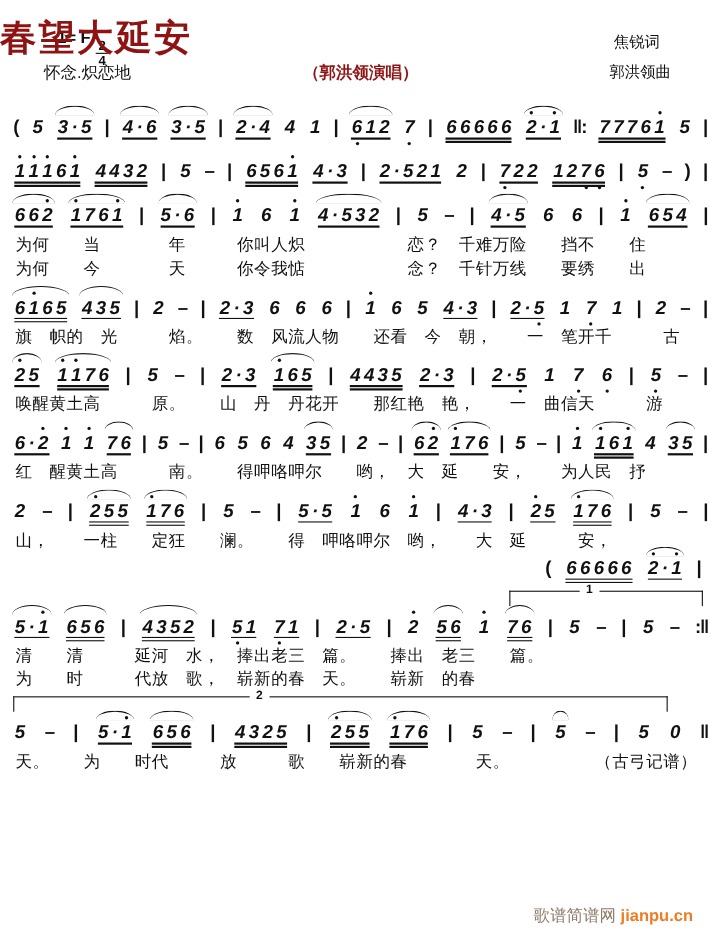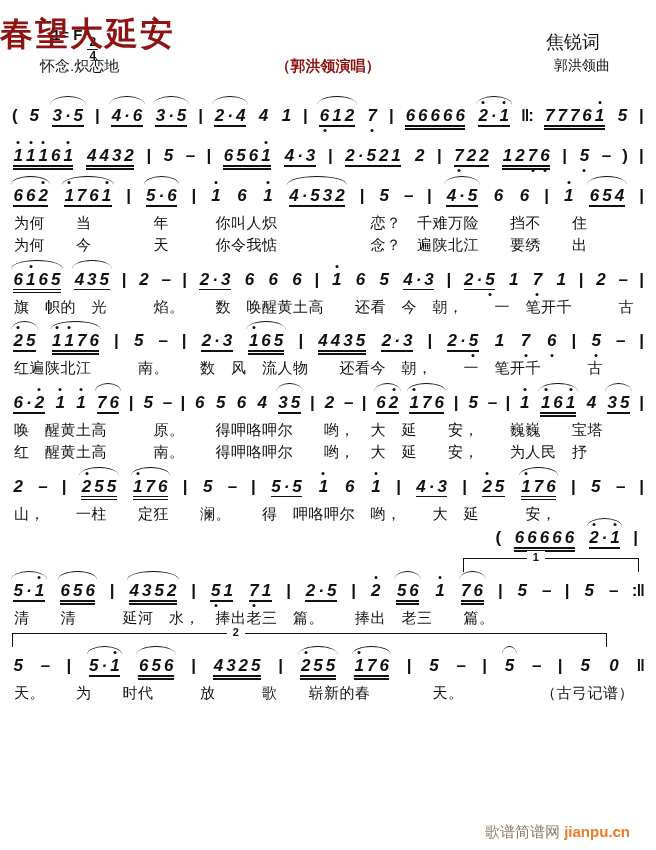--- a/index.html
+++ b/index.html
@@ -9,21 +9,21 @@
     font-family:"Liberation Sans","DejaVu Sans",sans-serif;
   }
   
   .header{position:relative;height:90px;padding-left:33px;}
   .key-row{position:absolute;left:52px;top:26px;font-size:15px;font-weight:bold;white-space:nowrap;}
   .frac{display:inline-flex;flex-direction:column;text-align:center;font-size:12px;line-height:1.05;vertical-align:-6px;margin-left:5px;font-weight:bold;}
   .frac .top{border-bottom:1px solid #111;padding:0 2px;}
   .tempo{position:absolute;left:40px;top:57px;font-size:15px;}
   .title{position:absolute;left:0;right:0;top:12px;font-size:33px;font-weight:bold;letter-spacing:2px;color:var(--title,#8e1414);}
   .subtitle{position:absolute;left:0;right:0;top:57px;text-align:center;font-size:15px;font-weight:bold;color:var(--title,#8e1414);}
-  .lyricist{position:absolute;right:56px;top:30px;font-size:18px;}
+  .lyricist{position:absolute;right:56px;top:30px;font-size:14px;}
   .composer{position:absolute;right:46px;top:57px;font-size:14px;}
   
   #score{padding:4px 6px 0;}
   .line-block{margin-bottom:2px;}
   .music-row{display:flex;justify-content:space-between;align-items:baseline;
     padding:13px 6px 8px;font-weight:bold;font-style:italic;font-size:17px;line-height:1;}
   .music-row.right{justify-content:flex-end;gap:12px;padding-top:3px;padding-right:12px;}
   .tok{position:relative;display:inline-flex;}
   .ch{position:relative;display:inline-block;padding:0 1.5px;}
   .dhi{position:absolute;left:50%;top:-6px;width:3px;height:3px;border-radius:50%;background:#111;transform:translateX(-50%);}
@@ -295,21 +295,21 @@
         <span class="tok">
           <span class="ch">6</span>
           <span class="ch">5</span>
           <span class="ch">4</span>
           <i class="ul ul1"></i>
           <i class="slur"></i>
         </span>
         <span class="tok bar">|</span>
       </div>
       <div class="lyric-row">为何　　当　　　　年　　　你叫人炽　　　　　　恋？　千难万险　　挡不　　住</div>
-      <div class="lyric-row">为何　　今　　　　天　　　你令我惦　　　　　　念？　遍陕北江　　要绣　　出</div>
+      <div class="lyric-row">为何　　今　　　　天　　　你令我惦　　　　　　念？　千针万线　　要绣　　出</div>
     </div>
     <div class="line-block">
       <div class="music-row" style="color: rgb(17, 17, 17);">
         <span class="tok">
           <span class="ch">6</span>
           <span class="ch">1<i class="dhi"></i></span>
           <span class="ch">6</span>
           <span class="ch">5</span>
           <i class="ul ul1"></i>
           <i class="ul ul2"></i>
@@ -375,21 +375,21 @@
         <span class="tok">
           <span class="ch">1</span>
         </span>
         <span class="tok bar">|</span>
         <span class="tok">
           <span class="ch">2</span>
         </span>
         <span class="tok dash">–</span>
         <span class="tok bar">|</span>
       </div>
-      <div class="lyric-row">旗　帜的　光　　　焰。　　数　唤醒黄土高　　还看　今　朝，　　一　笔开千　　　古</div>
+      <div class="lyric-row">旗　帜的　光　　　焰。　　数　风流人物　　还看　今　朝，　　一　笔开千　　　古</div>
     </div>
     <div class="line-block">
       <div class="music-row" style="color: rgb(17, 17, 17);">
         <span class="tok">
           <span class="ch">2<i class="dhi"></i></span>
           <span class="ch">5</span>
           <i class="ul ul1"></i>
           <i class="slur"></i>
         </span>
         <span class="tok">
@@ -452,21 +452,21 @@
         <span class="tok">
           <span class="ch">6<i class="dlo"></i></span>
         </span>
         <span class="tok bar">|</span>
         <span class="tok">
           <span class="ch">5<i class="dlo"></i></span>
         </span>
         <span class="tok dash">–</span>
         <span class="tok bar">|</span>
       </div>
-      <div class="lyric-row">红遍陕北江　　　南。　　数　风　流人物　　还看今　朝，　　一　笔开千　　　古</div>
+      <div class="lyric-row">唤醒黄土高　　　原。　　山　丹　丹花开　　那红艳　艳，　　一　曲信天　　　游</div>
     </div>
     <div class="line-block">
       <div class="music-row" style="color: rgb(17, 17, 17);">
         <span class="tok">
           <span class="ch">6</span>
           <span class="ch">·</span>
           <span class="ch">2<i class="dhi"></i></span>
           <i class="ul ul1"></i>
         </span>
         <span class="tok">
@@ -545,21 +545,20 @@
           <span class="ch">4</span>
         </span>
         <span class="tok">
           <span class="ch">3</span>
           <span class="ch">5</span>
           <i class="ul ul1"></i>
           <i class="slur"></i>
         </span>
         <span class="tok bar">|</span>
       </div>
-      <div class="lyric-row">唤　醒黄土高　　　原。　　得呷咯呷尔　　哟，　大　延　　安，　　巍巍　　宝塔</div>
       <div class="lyric-row">红　醒黄土高　　　南。　　得呷咯呷尔　　哟，　大　延　　安，　　为人民　抒</div>
     </div>
     <div class="line-block">
       <div class="music-row" style="color: rgb(17, 17, 17);">
         <span class="tok">
           <span class="ch">2</span>
         </span>
         <span class="tok dash">–</span>
         <span class="tok bar">|</span>
         <span class="tok">
@@ -728,20 +727,21 @@
         </span>
         <span class="tok dash">–</span>
         <span class="tok bar">|</span>
         <span class="tok">
           <span class="ch">5</span>
         </span>
         <span class="tok dash">–</span>
         <span class="tok bar rep">:‖</span>
       </div>
       <div class="lyric-row">清　　清　　　延河　水，　捧出老三　篇。　　捧出　老三　　篇。</div>
+      <div class="lyric-row">为　　时　　　代放　歌，　崭新的春　天。　　崭新　的春</div>
     </div>
     <div class="line-block">
       <div class="volta-row">
         <div class="volta" style="left: 1%; width: 92%;">
           <span class="volta-label">2</span>
         </div>
       </div>
       <div class="music-row" style="color: rgb(17, 17, 17);">
         <span class="tok">
           <span class="ch">5</span>

